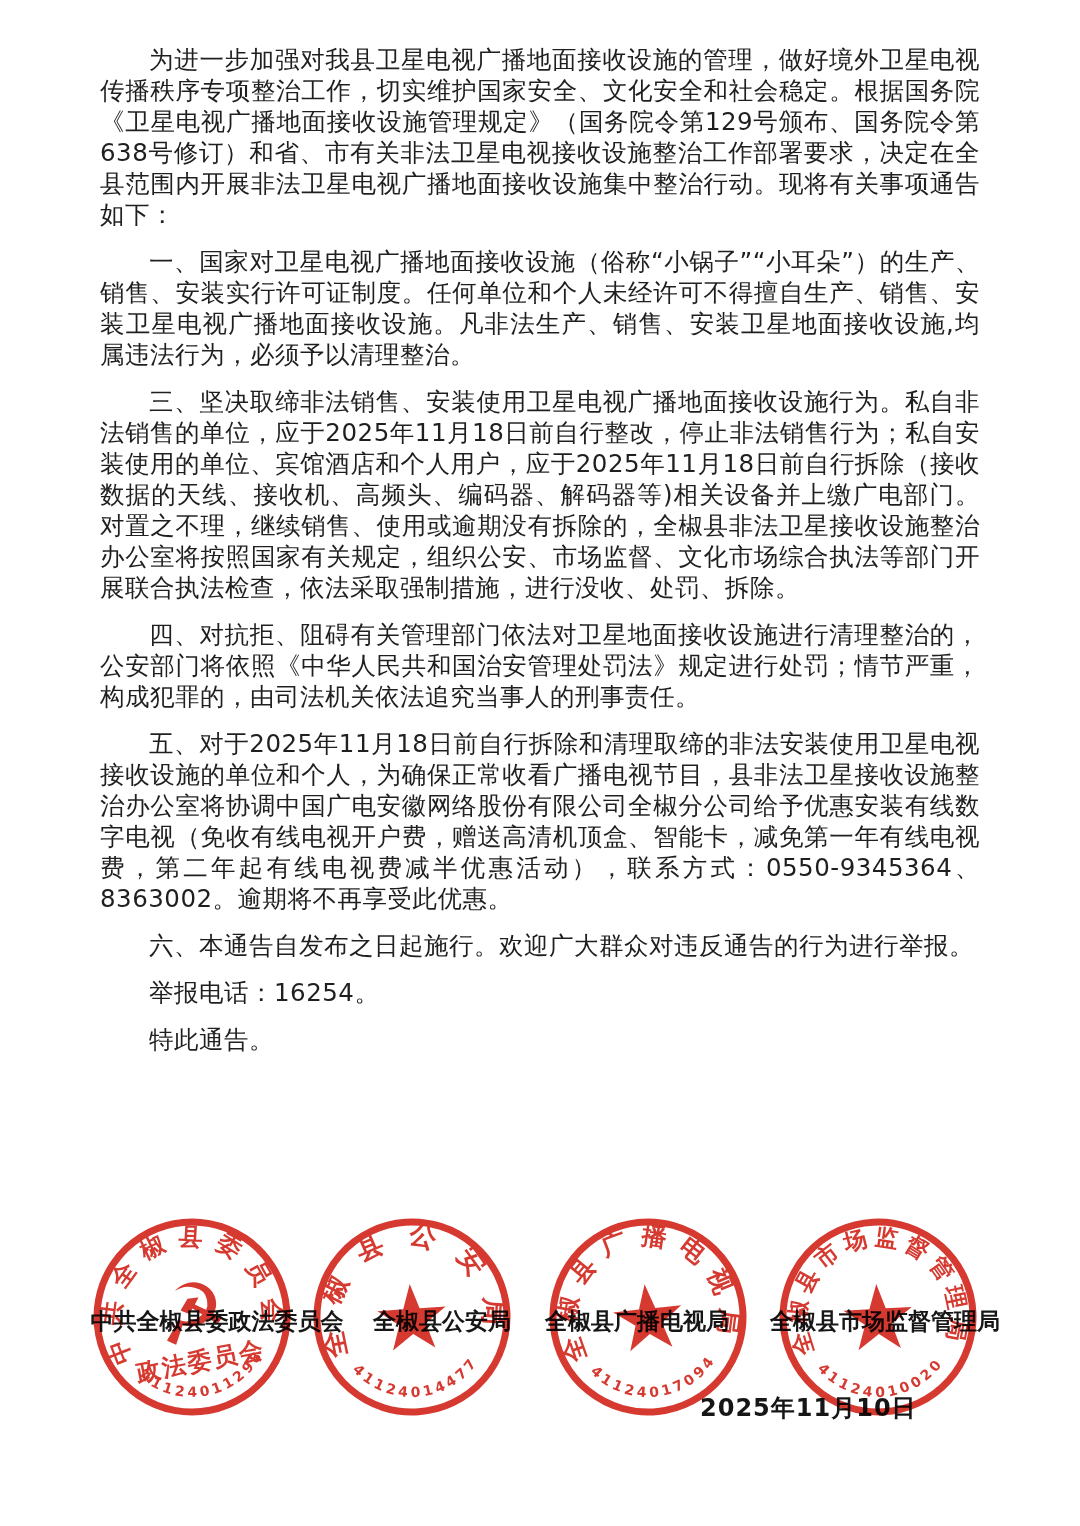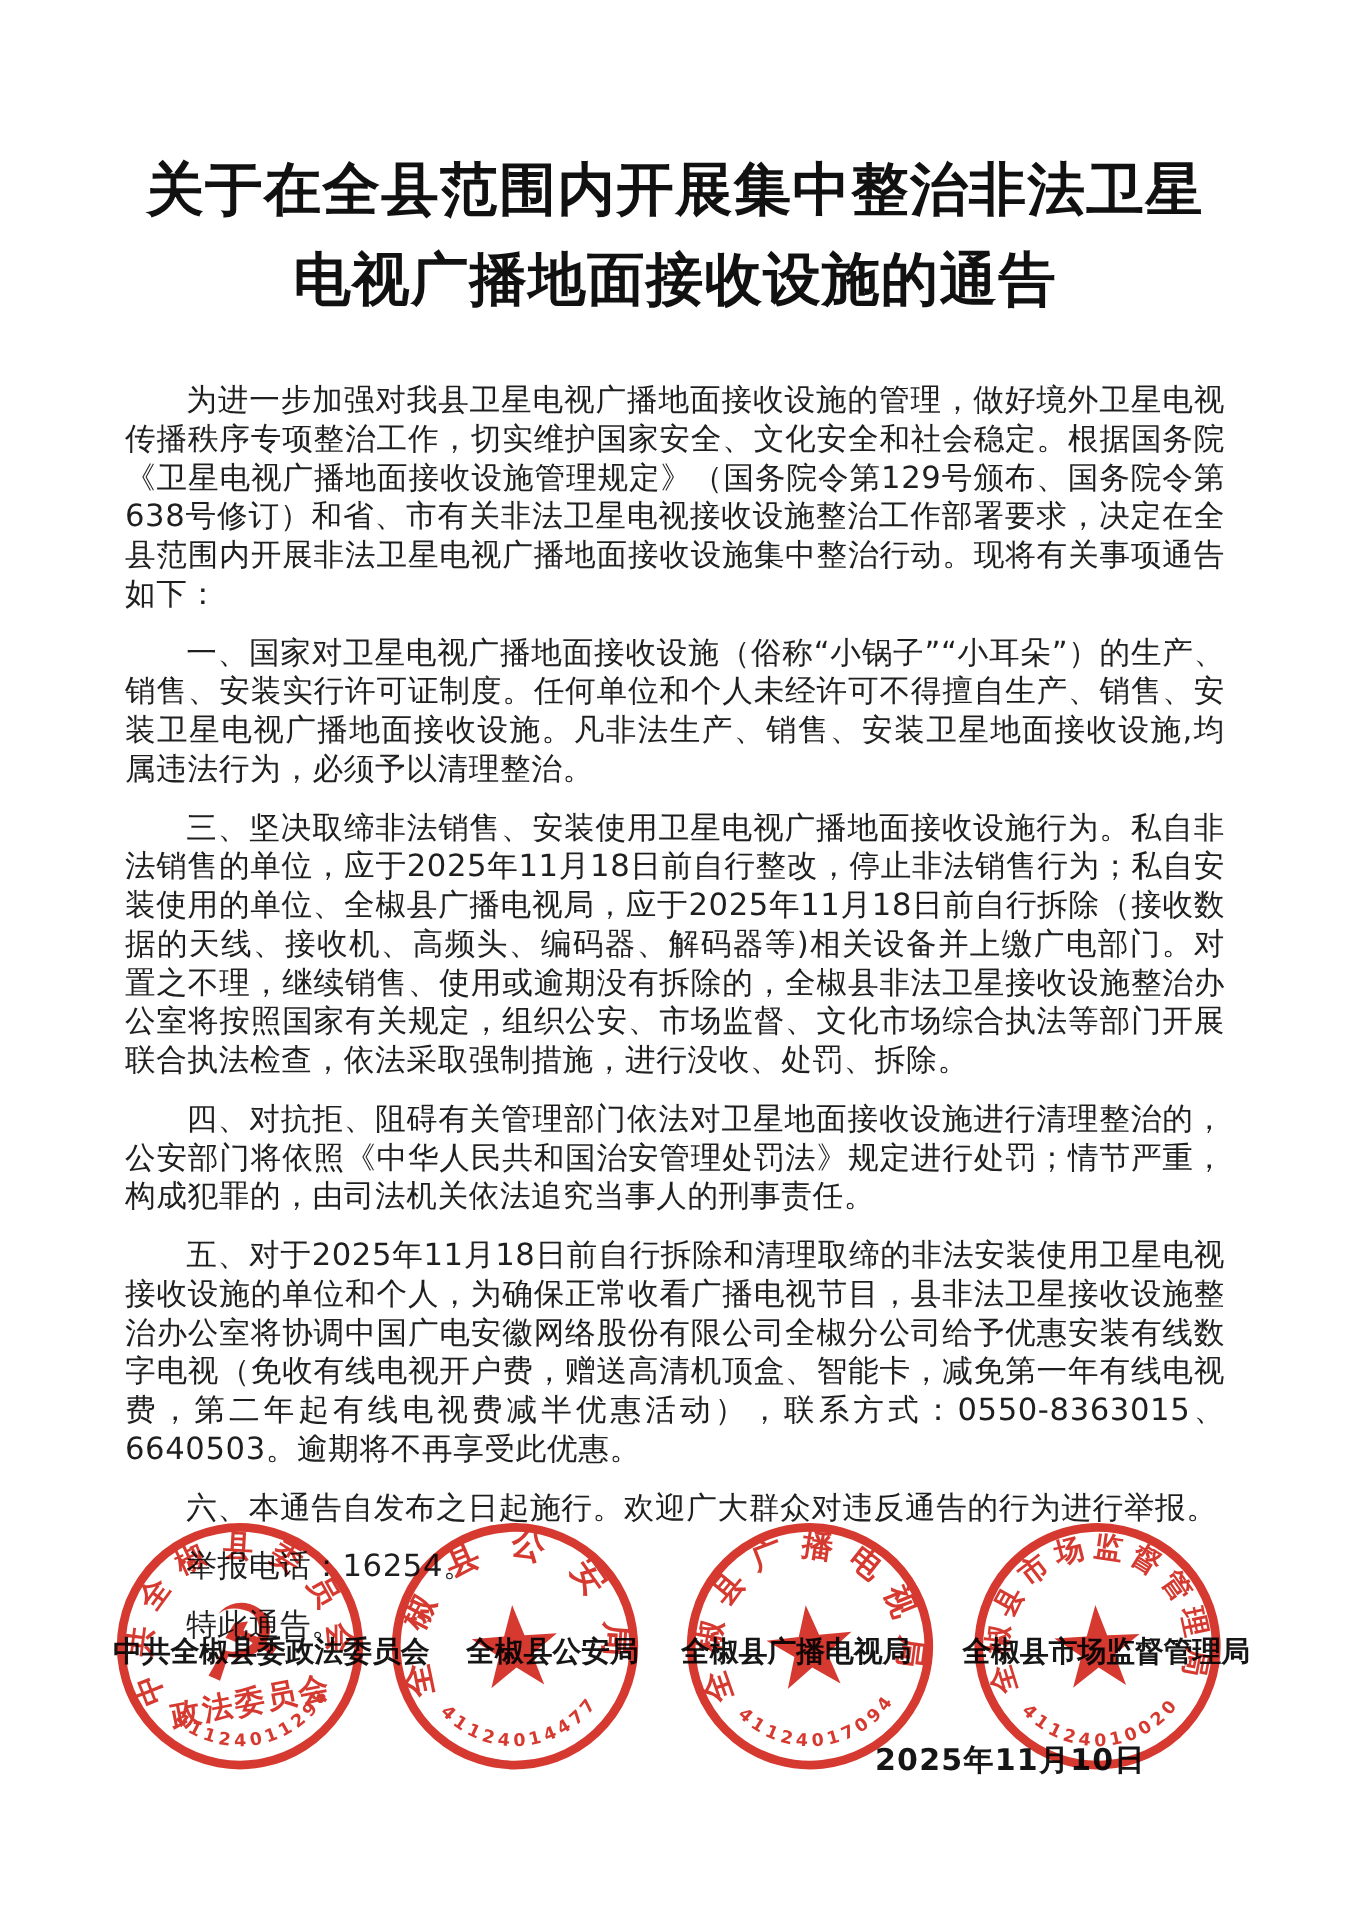--- a/index.html
+++ b/index.html
@@ -68,31 +68,27 @@
     color:#161616;
     letter-spacing:1px;
     z-index:2;
   }
 </style>
 </head>
 <body>
 
 <div class="page">
 
-  <h1 class="title">
-    <span class="title-line">关于在全县范围内开展集中整治非法卫星</span>
-    <span class="title-line">电视广播地面接收设施的通告</span>
-  </h1>
 
   <div class="doc-body">
     <p>为进一步加强对我县卫星电视广播地面接收设施的管理，做好境外卫星电视传播秩序专项整治工作，切实维护国家安全、文化安全和社会稳定。根据国务院《卫星电视广播地面接收设施管理规定》（国务院令第129号颁布、国务院令第638号修订）和省、市有关非法卫星电视接收设施整治工作部署要求，决定在全县范围内开展非法卫星电视广播地面接收设施集中整治行动。现将有关事项通告如下：</p>
     <p>一、国家对卫星电视广播地面接收设施（俗称“小锅子”“小耳朵”）的生产、销售、安装实行许可证制度。任何单位和个人未经许可不得擅自生产、销售、安装卫星电视广播地面接收设施。凡非法生产、销售、安装卫星地面接收设施,均属违法行为，必须予以清理整治。</p>
-    <p>三、坚决取缔非法销售、安装使用卫星电视广播地面接收设施行为。私自非法销售的单位，应于2025年11月18日前自行整改，停止非法销售行为；私自安装使用的单位、全椒县广播电视局，应于2025年11月18日前自行拆除（接收数据的天线、接收机、高频头、编码器、解码器等)相关设备并上缴广电部门。对置之不理，继续销售、使用或逾期没有拆除的，全椒县非法卫星接收设施整治办公室将按照国家有关规定，组织公安、市场监督、文化市场综合执法等部门开展联合执法检查，依法采取强制措施，进行没收、处罚、拆除。</p>
+    <p>三、坚决取缔非法销售、安装使用卫星电视广播地面接收设施行为。私自非法销售的单位，应于2025年11月18日前自行整改，停止非法销售行为；私自安装使用的单位、宾馆酒店和个人用户，应于2025年11月18日前自行拆除（接收数据的天线、接收机、高频头、编码器、解码器等)相关设备并上缴广电部门。对置之不理，继续销售、使用或逾期没有拆除的，全椒县非法卫星接收设施整治办公室将按照国家有关规定，组织公安、市场监督、文化市场综合执法等部门开展联合执法检查，依法采取强制措施，进行没收、处罚、拆除。</p>
     <p>四、对抗拒、阻碍有关管理部门依法对卫星地面接收设施进行清理整治的，公安部门将依照《中华人民共和国治安管理处罚法》规定进行处罚；情节严重，构成犯罪的，由司法机关依法追究当事人的刑事责任。</p>
-    <p>五、对于2025年11月18日前自行拆除和清理取缔的非法安装使用卫星电视接收设施的单位和个人，为确保正常收看广播电视节目，县非法卫星接收设施整治办公室将协调中国广电安徽网络股份有限公司全椒分公司给予优惠安装有线数字电视（免收有线电视开户费，赠送高清机顶盒、智能卡，减免第一年有线电视费，第二年起有线电视费减半优惠活动），联系方式：0550-8363015、6640503。逾期将不再享受此优惠。</p>
+    <p>五、对于2025年11月18日前自行拆除和清理取缔的非法安装使用卫星电视接收设施的单位和个人，为确保正常收看广播电视节目，县非法卫星接收设施整治办公室将协调中国广电安徽网络股份有限公司全椒分公司给予优惠安装有线数字电视（免收有线电视开户费，赠送高清机顶盒、智能卡，减免第一年有线电视费，第二年起有线电视费减半优惠活动），联系方式：0550-9345364、8363002。逾期将不再享受此优惠。</p>
     <p>六、本通告自发布之日起施行。欢迎广大群众对违反通告的行为进行举报。</p>
     <p>举报电话：16254。</p>
     <p>特此通告。</p>
   </div>
 
   <svg class="seal" style="left:89px; transform:rotate(-11deg);" viewBox="0 0 206 206">
     <defs>
       <path id="s1top" d="M 35.3,127.6 A 72 72 0 1 1 170.7,127.6"></path>
       <path id="s1bot" d="M 37.5,148.9 A 80 80 0 0 0 168.5,148.9"></path>
     </defs>

